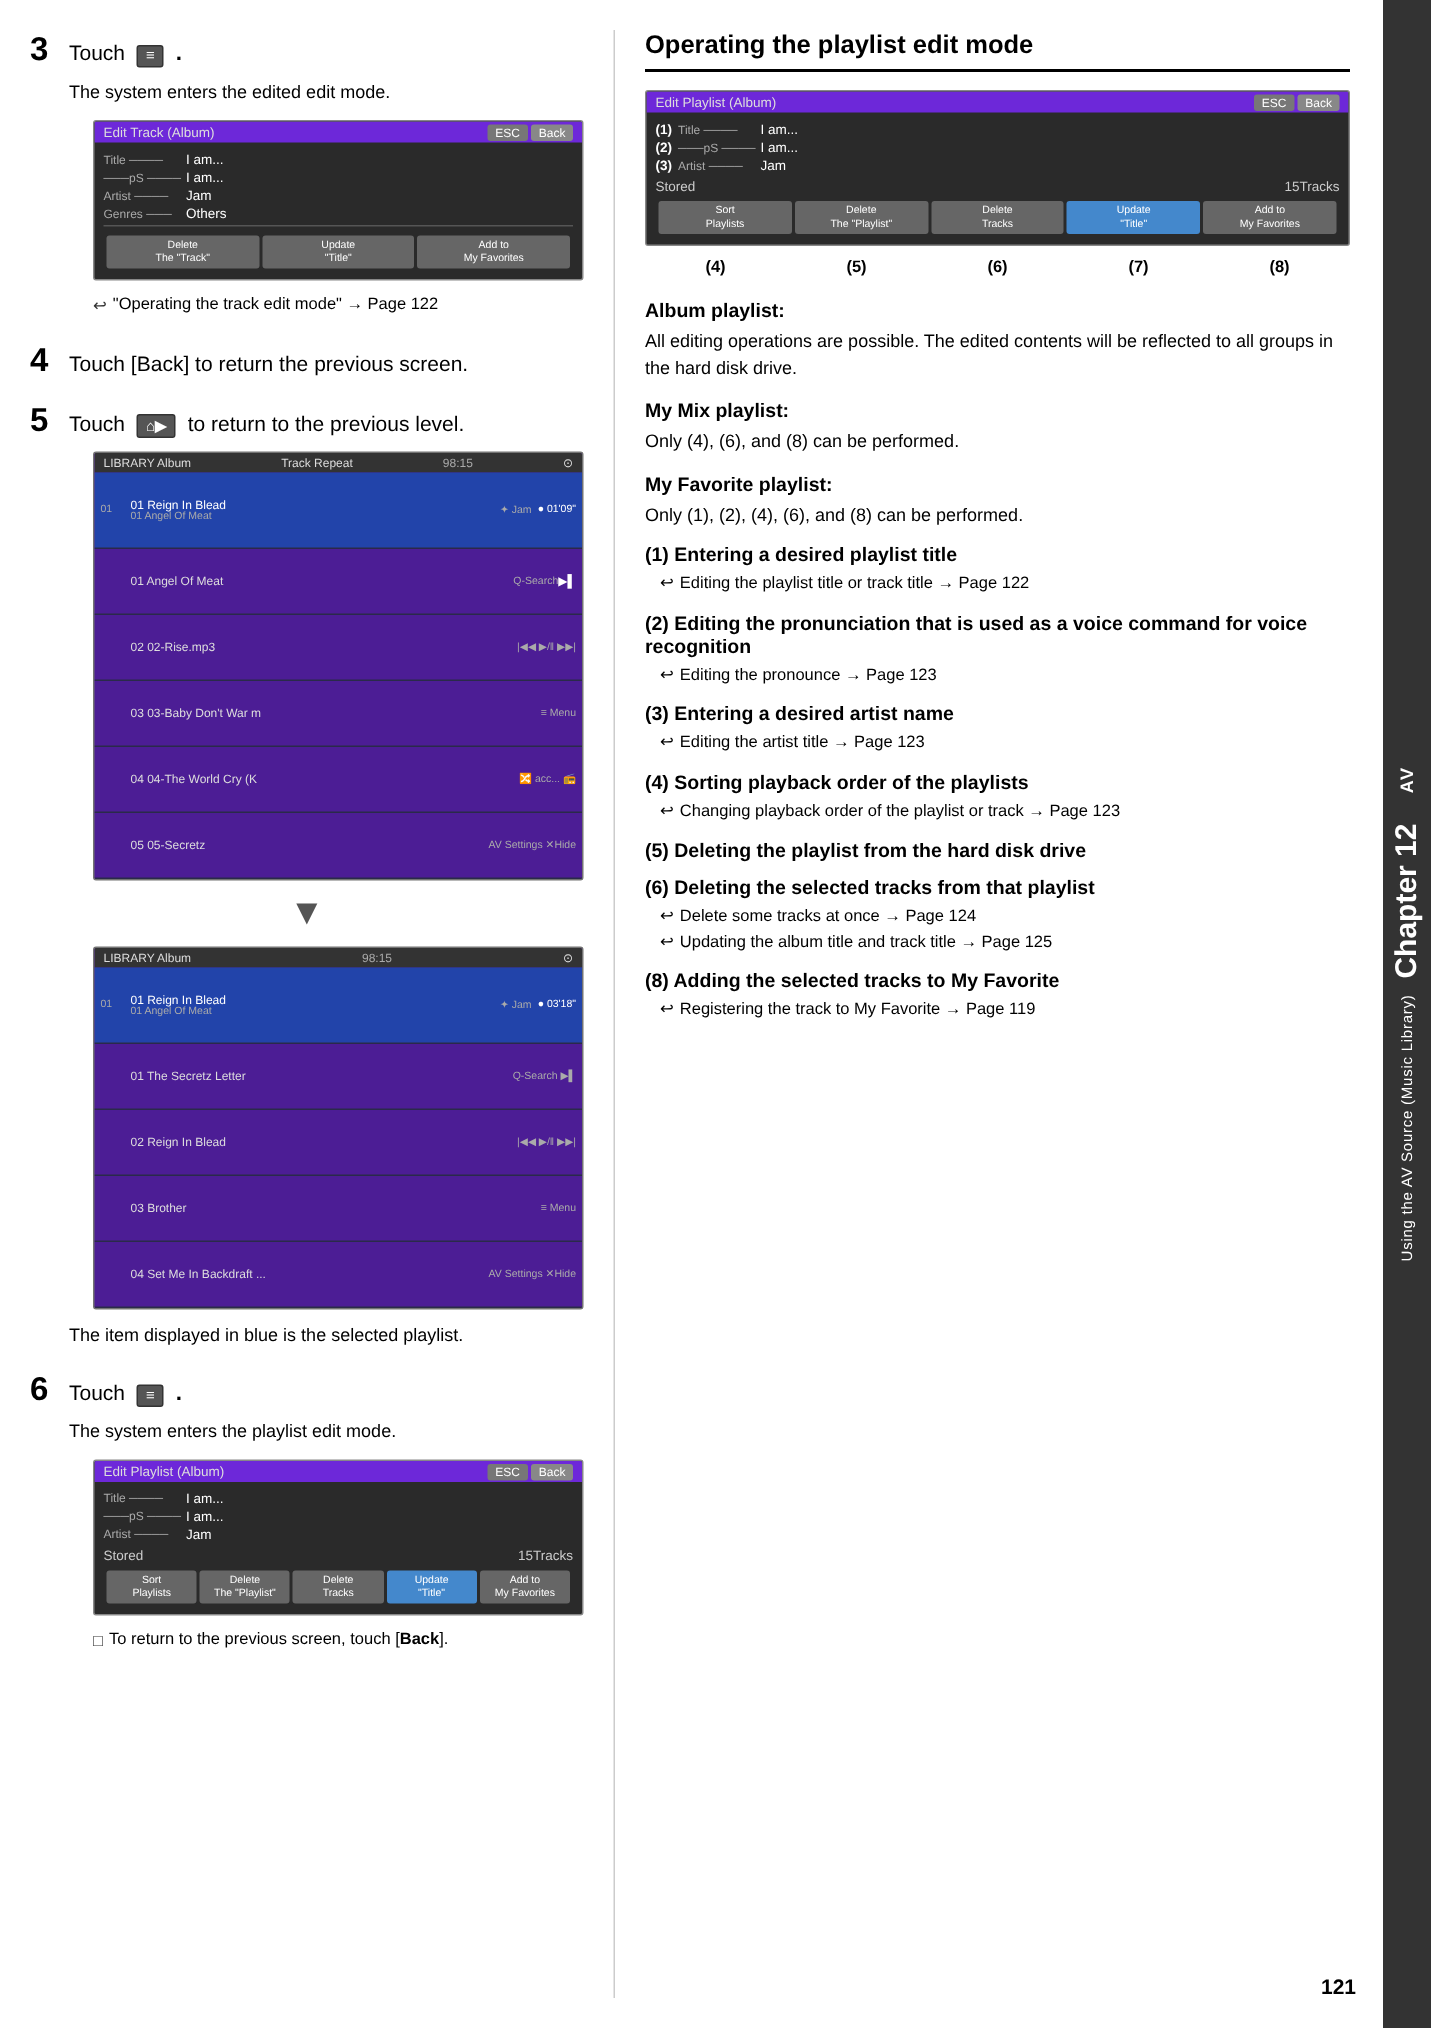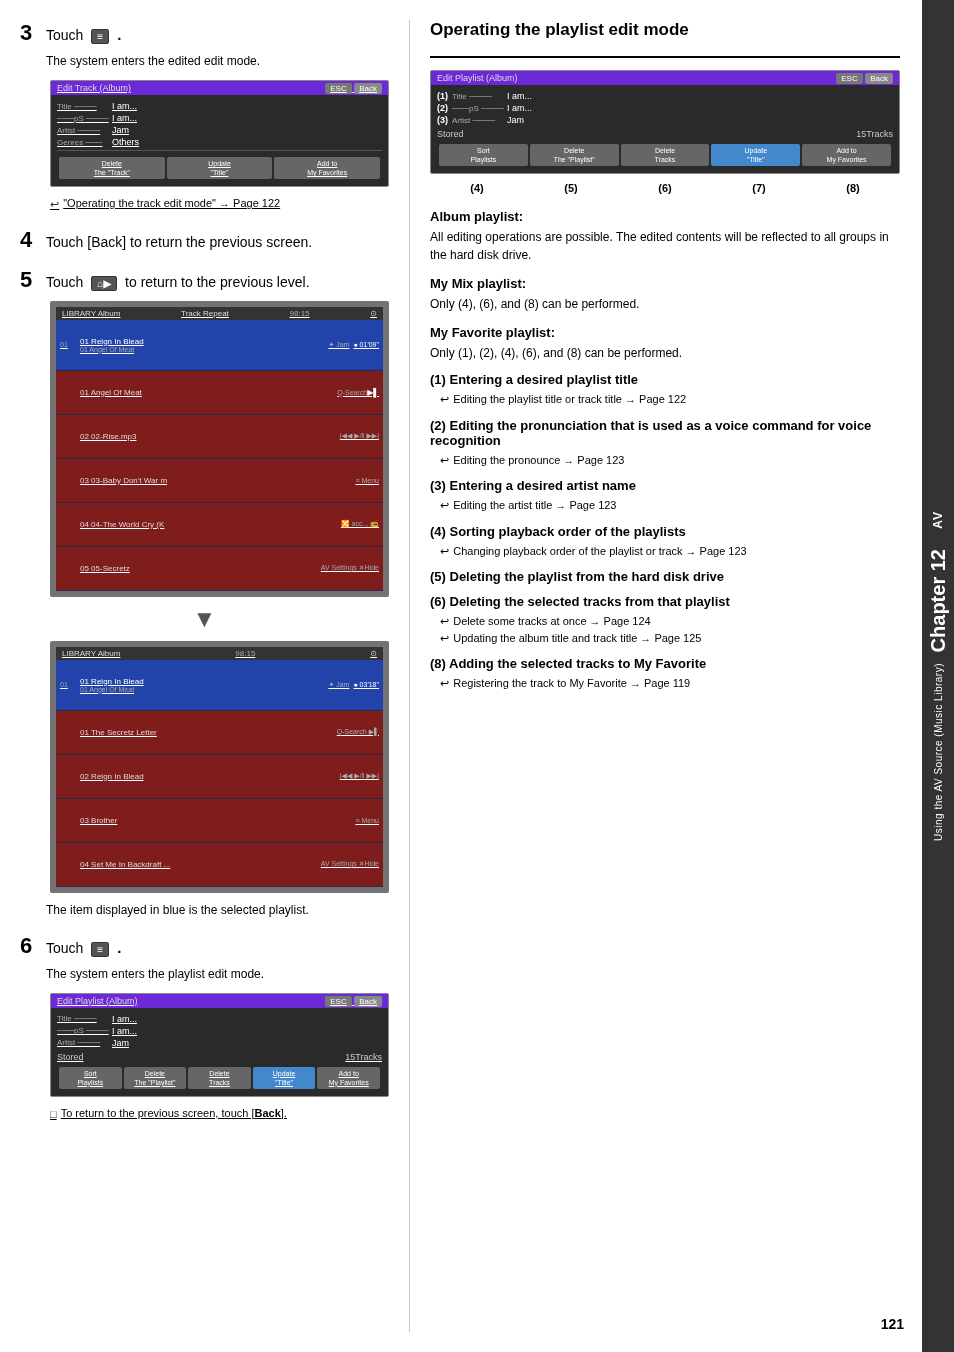--- a/index.html
+++ b/index.html
@@ -189,22 +189,22 @@
       text-align: center;
       flex: 1;
       line-height: 1.3;
     }
     .screen-action-btn.active {
       background: #4488cc;
     }
 
     
     .library-screen {
-      border: 6px solid #737373;
-      background: #7f1d1d;
+      border: 1px solid #737373;
+      background: #4c1d95;
       margin: 8px 0;
       color: #fff;
       font-size: 8px;
       border-radius: 2px;
       overflow: hidden;
     }
     .lib-header {
       background: #333;
       padding: 2px 6px;
       display: flex;
@@ -262,21 +262,21 @@
       color: #333;
       margin-top: 1px;
     }
 
     
     .section-title {
       font-size: 17px;
       font-weight: bold;
       margin-bottom: 12px;
       border-bottom: 2px solid #000;
-      padding-bottom: 16px;
+      padding-bottom: 6px;
     }
 
     
     .playlist-screen-container {
       margin: 10px 0 15px 0;
     }
 
     
     .numbered-labels {
       display: flex;
@@ -316,22 +316,21 @@
     
     .page-number {
       position: absolute;
       bottom: 20px;
       right: 50px;
       font-size: 14px;
       font-weight: bold;
     }
 
     .indent-block {
-      margin-left: 30px;
-      text-decoration: underline;
+      margin-left: 42px;
     }
 
     .bold-inline {
       font-weight: bold;
     }
   </style>
 </head>
 <body>
 
 <div class="page-container">

